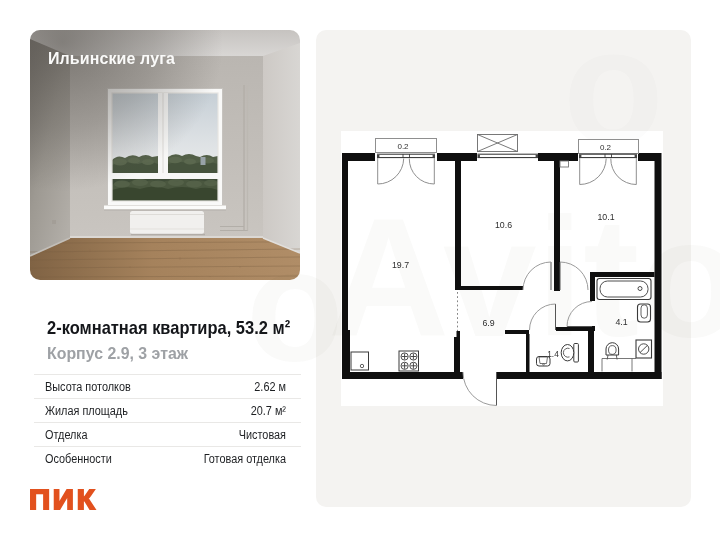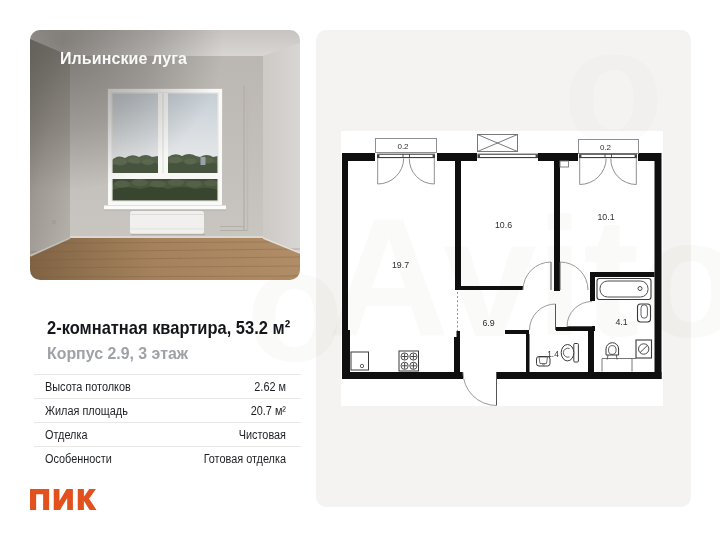--- a/index.html
+++ b/index.html
@@ -132,21 +132,21 @@
     <line x1="214" y1="55" x2="214" y2="201" stroke="#b2aea8" stroke-width="1.3"></line>
     <line x1="217.5" y1="55" x2="217.5" y2="201" stroke="#bcb8b2" stroke-width="1.3"></line>
     <path d="M214,196.5 L190,196.5 M217.5,200.5 L190,200.5" stroke="#b2aea8" stroke-width="1" fill="none"></path>
 
     <rect x="22" y="190" width="4" height="4" fill="#a39e97"></rect>
 
     <rect x="0" y="0" width="270" height="250" fill="url(#vig)"></rect>
   </g>
 </svg>
 
-<div class="abs" style="left:60px;top:50px;font-size:16px;font-weight:bold;color:#fafaf9;letter-spacing:0.1px;">Ильинские луга</div>
+<div class="abs" style="left:48px;top:50px;font-size:16px;font-weight:bold;color:#fafaf9;letter-spacing:0.1px;">Ильинские луга</div>
 
 <div class="abs" style="left:47px;top:317px;font-size:18.5px;font-weight:bold;color:#14161a;transform:scaleX(0.89);transform-origin:0 0;white-space:nowrap;">2-комнатная квартира, 53.2 м²</div>
 
 <div class="abs" style="left:47px;top:344px;font-size:17px;font-weight:bold;color:#9ea1a5;transform:scaleX(0.935);transform-origin:0 0;white-space:nowrap;">Корпус 2.9, 3 этаж</div>
 
 <div class="abs" style="left:34px;top:374px;width:267px;height:0;border-top:1px solid #e9e8e6;"></div>
 <div class="abs" style="left:34px;top:398px;width:267px;height:0;border-top:1px solid #e9e8e6;"></div>
 <div class="abs" style="left:34px;top:422px;width:267px;height:0;border-top:1px solid #e9e8e6;"></div>
 <div class="abs" style="left:34px;top:446px;width:267px;height:0;border-top:1px solid #e9e8e6;"></div>
 

